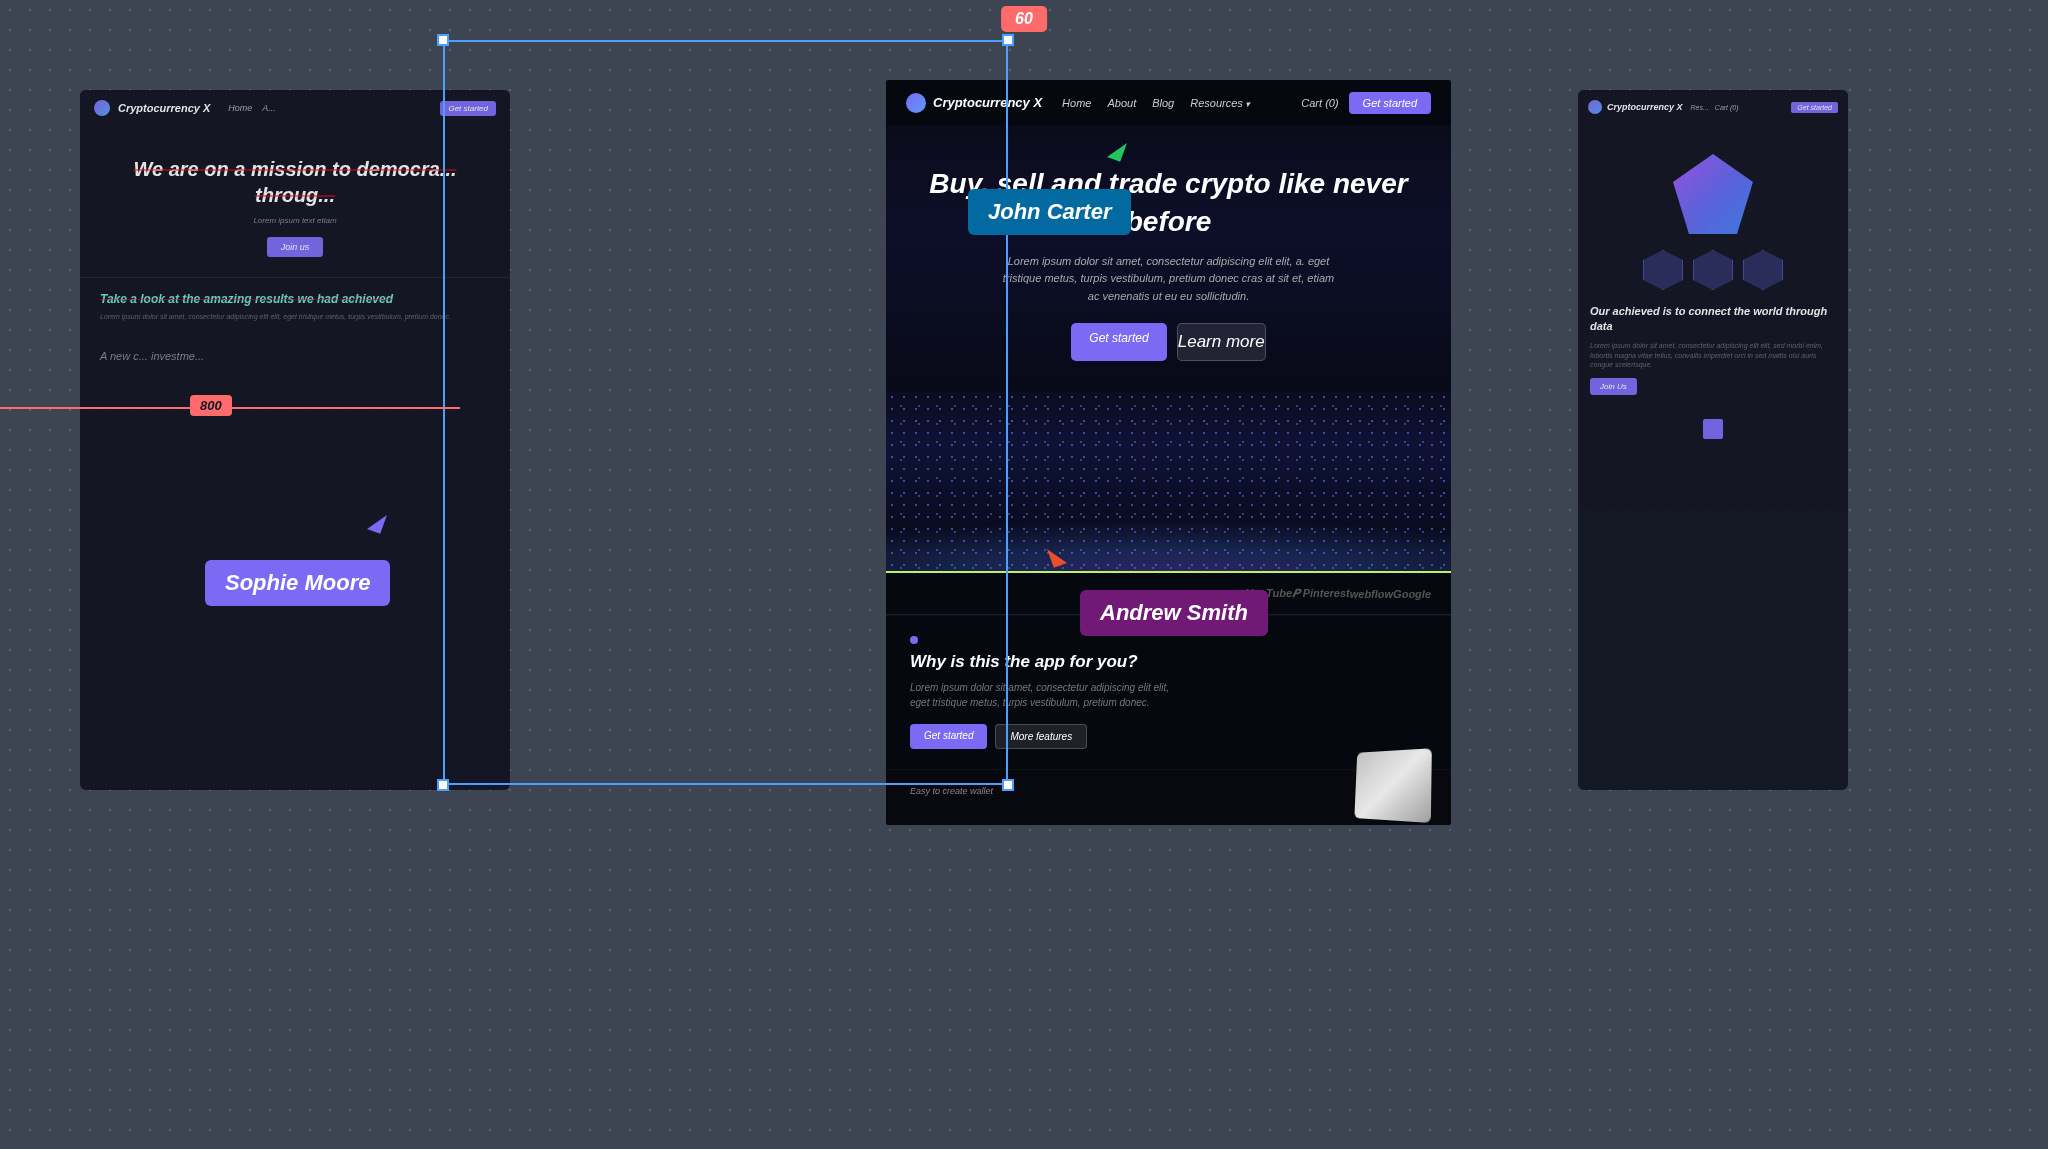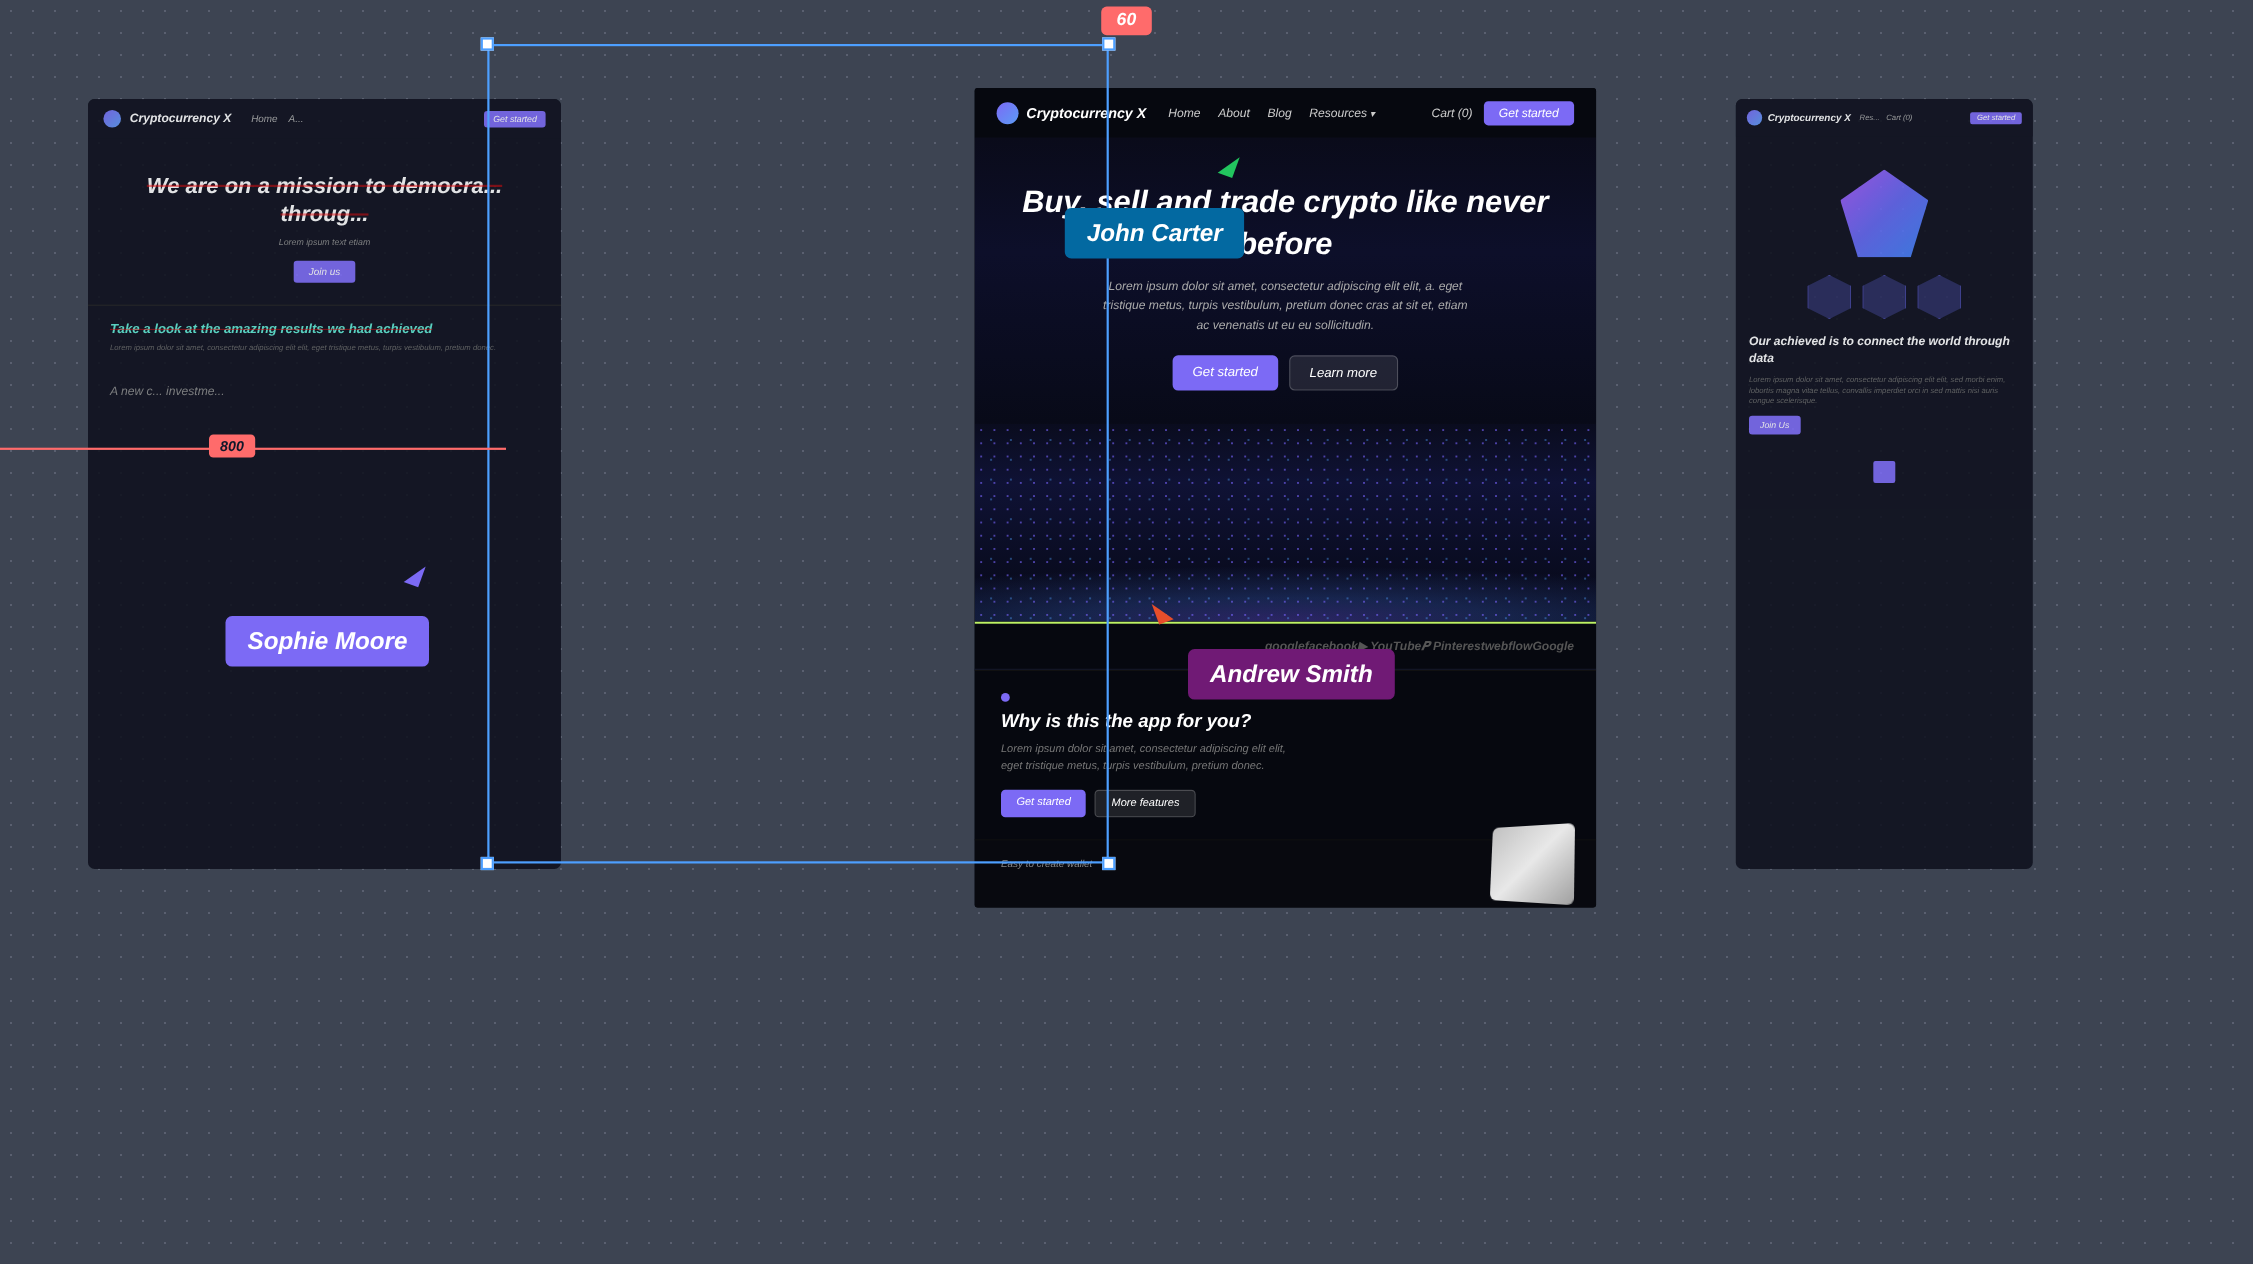--- a/index.html
+++ b/index.html
@@ -328,22 +328,22 @@
     .hero-buttons {
       display: flex; justify-content: center; gap: 10px; margin-top: 18px;
     }
     .btn-primary {
       background: #7c6af5;
       color: #fff; font-size: 12px;
       padding: 8px 18px; border-radius: 5px;
     }
     .btn-secondary {
       background: rgba(255,255,255,0.1);
-      color: #fff; font-size: 12px;
-      padding: 8px 18px; border-radius: 5px;
+      color: #fff; font-size: 17px;
+      padding: 8px 0; border-radius: 5px;
       border: 1px solid rgba(255,255,255,0.2);
     }
 
     
     .particle-field {
       height: 180px;
       background: linear-gradient(180deg, #0a0c1e 0%, #0f1235 30%, #060814 100%);
       position: relative;
       overflow: hidden;
     }

